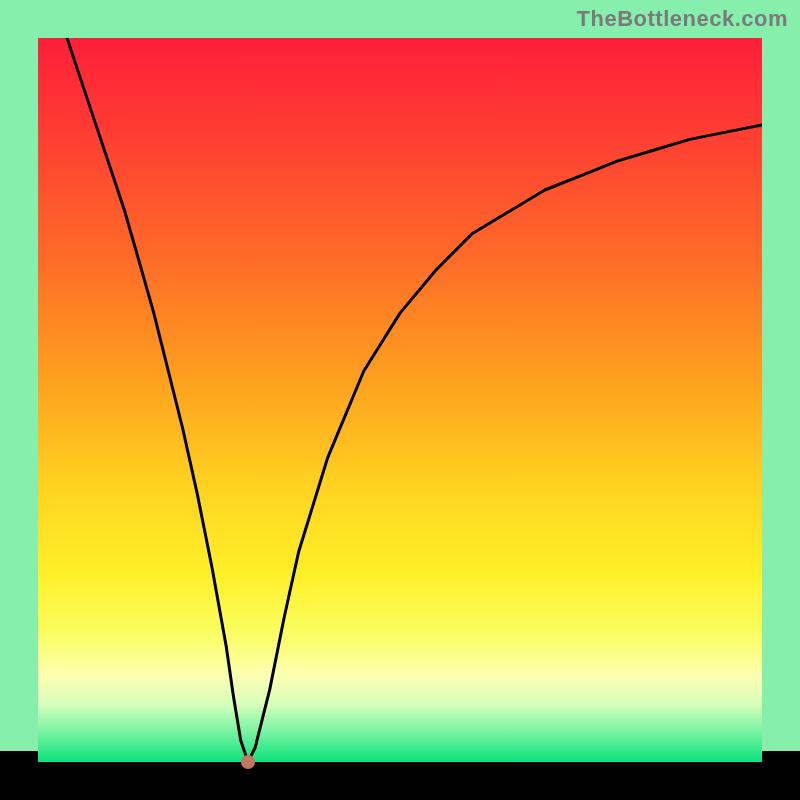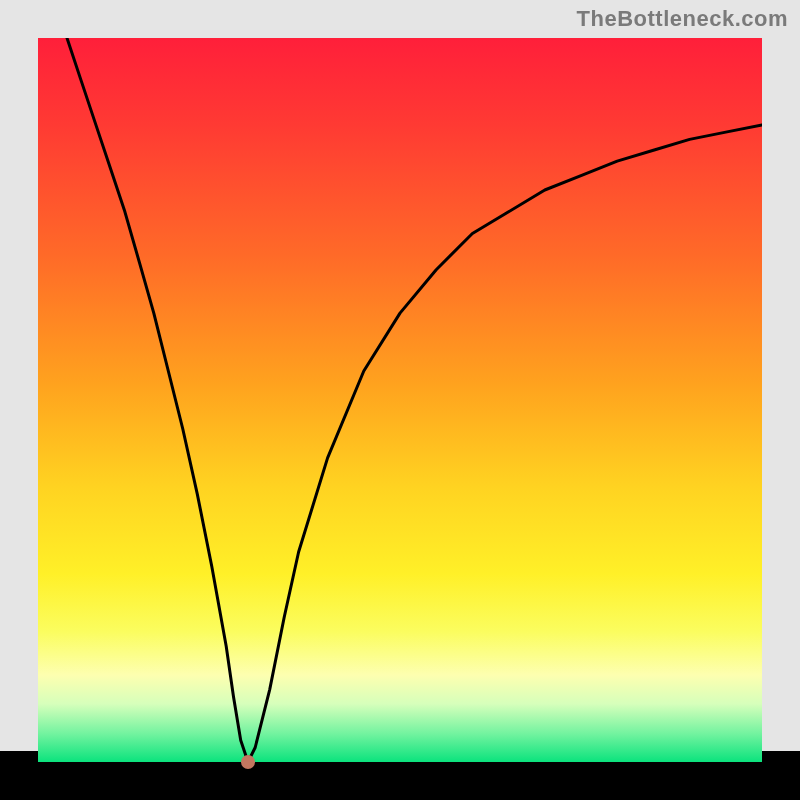--- a/index.html
+++ b/index.html
@@ -8,21 +8,21 @@
     width: 800px;
     height: 800px;
     background: #000;
     font-family: Arial, Helvetica, sans-serif;
     overflow: hidden;
   }
   .frame {
     position: relative;
     width: 800px;
     height: 751px;
-    background: #e5e5e5;
+    background: #86efac;
   }
   .plot {
     position: absolute;
     left: 38px;
     top: 38px;
     width: 724px;
     height: 724px;
     background: linear-gradient(
       to bottom,
       #ff1f3a 0%,

